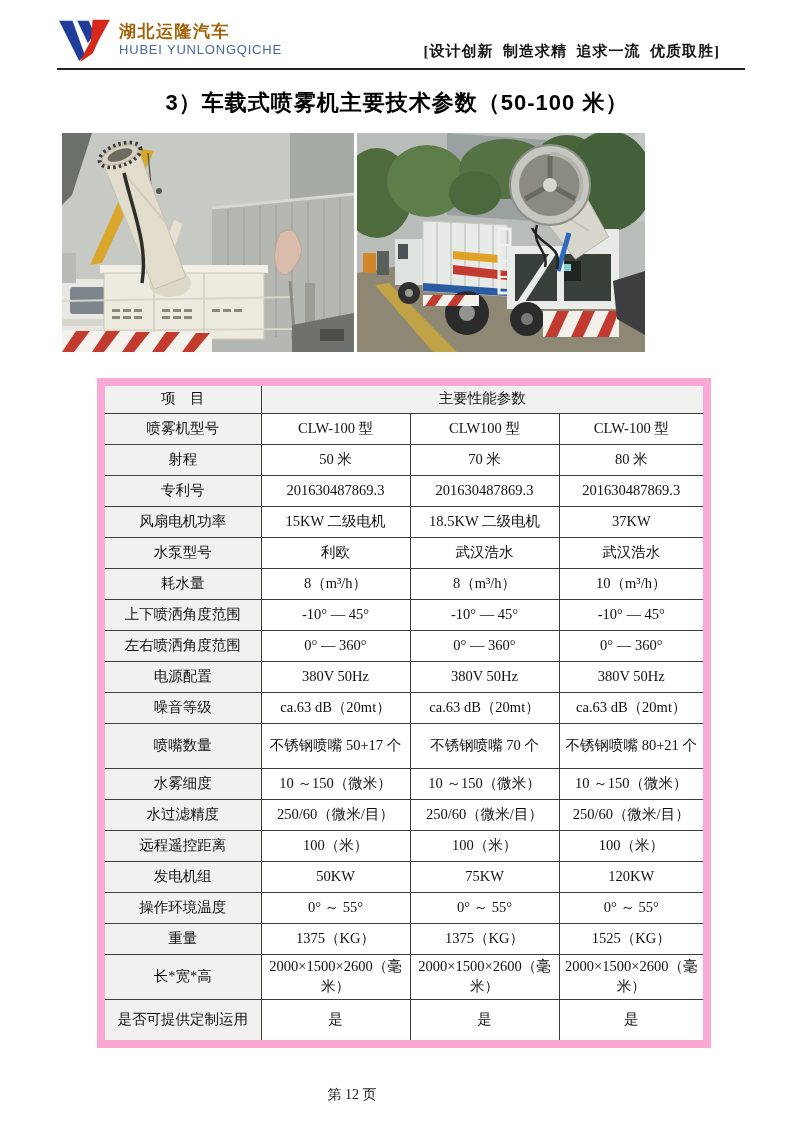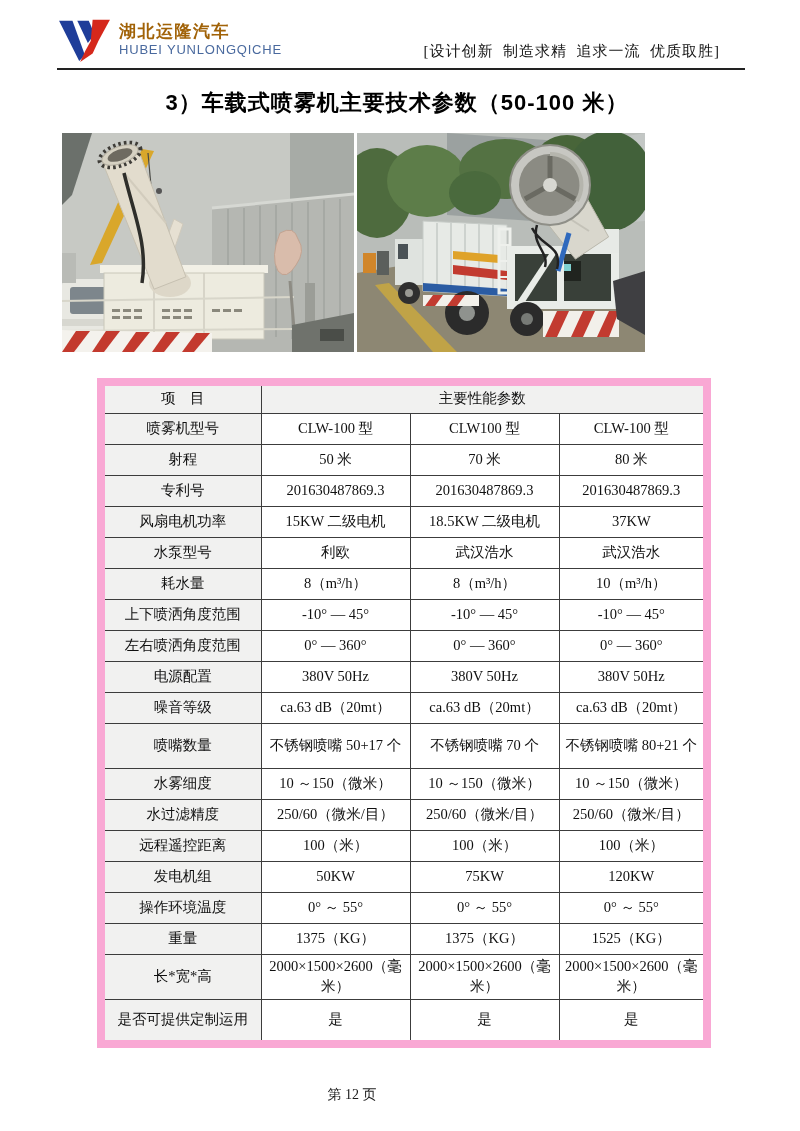--- a/index.html
+++ b/index.html
@@ -9,21 +9,21 @@
   }
   
   .header{position:absolute;left:57px;top:14px;width:688px;height:58px;}
   .logo-row{position:absolute;left:0;top:2px;display:flex;align-items:center;gap:8px;}
   .logo-mark{width:54px;height:48px;}
   .logo-text{display:flex;flex-direction:column;line-height:1.05;}
   .company-cn{font-size:17px;font-weight:bold;color:#a16207;letter-spacing:1.5px;}
   .company-en{font-size:13px;color:#49699e;letter-spacing:0.8px;margin-top:2px;}
   .slogan{
     position:absolute;right:25px;top:28px;
-    font-family:"Liberation Serif",serif;font-weight:normal;font-size:15px;
+    font-family:"Liberation Serif",serif;font-weight:bold;font-size:15px;
     color:#141414;white-space:pre;letter-spacing:1px;
   }
   .header-rule{position:absolute;left:0;top:54px;width:688px;height:2px;background:#222;}
   
   .page-title{
     position:absolute;left:0;top:88px;width:794px;text-align:center;
     font-size:22px;font-weight:bold;color:#000;letter-spacing:1px;
   }
   
   .photos{position:absolute;left:62px;top:133px;width:583px;height:219px;display:flex;gap:3px;}

